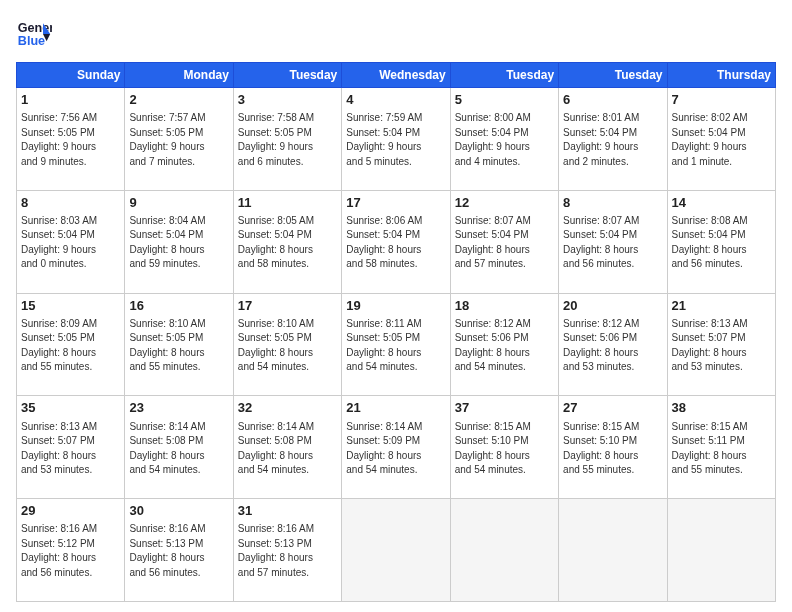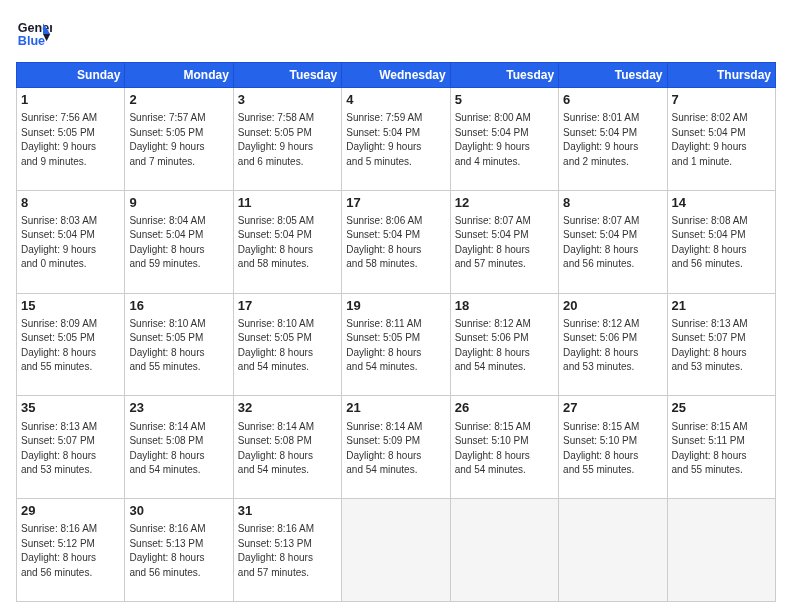--- a/index.html
+++ b/index.html
@@ -218,29 +218,29 @@
           </td>
           <td>
             <span class="day-num">32</span>
             <div class="day-info">Sunrise: 8:14 AM<br>Sunset: 5:08 PM<br>Daylight: 8 hours<br>and 54 minutes.</div>
           </td>
           <td>
             <span class="day-num">21</span>
             <div class="day-info">Sunrise: 8:14 AM<br>Sunset: 5:09 PM<br>Daylight: 8 hours<br>and 54 minutes.</div>
           </td>
           <td>
-            <span class="day-num">26</span>
+            <span class="day-num">37</span>
             <div class="day-info">Sunrise: 8:15 AM<br>Sunset: 5:10 PM<br>Daylight: 8 hours<br>and 54 minutes.</div>
           </td>
           <td>
             <span class="day-num">27</span>
             <div class="day-info">Sunrise: 8:15 AM<br>Sunset: 5:10 PM<br>Daylight: 8 hours<br>and 55 minutes.</div>
           </td>
           <td>
-            <span class="day-num">25</span>
+            <span class="day-num">38</span>
             <div class="day-info">Sunrise: 8:15 AM<br>Sunset: 5:11 PM<br>Daylight: 8 hours<br>and 55 minutes.</div>
           </td>
         </tr>
         <tr>
           <td>
             <span class="day-num">29</span>
             <div class="day-info">Sunrise: 8:16 AM<br>Sunset: 5:12 PM<br>Daylight: 8 hours<br>and 56 minutes.</div>
           </td>
           <td>
             <span class="day-num">30</span>

